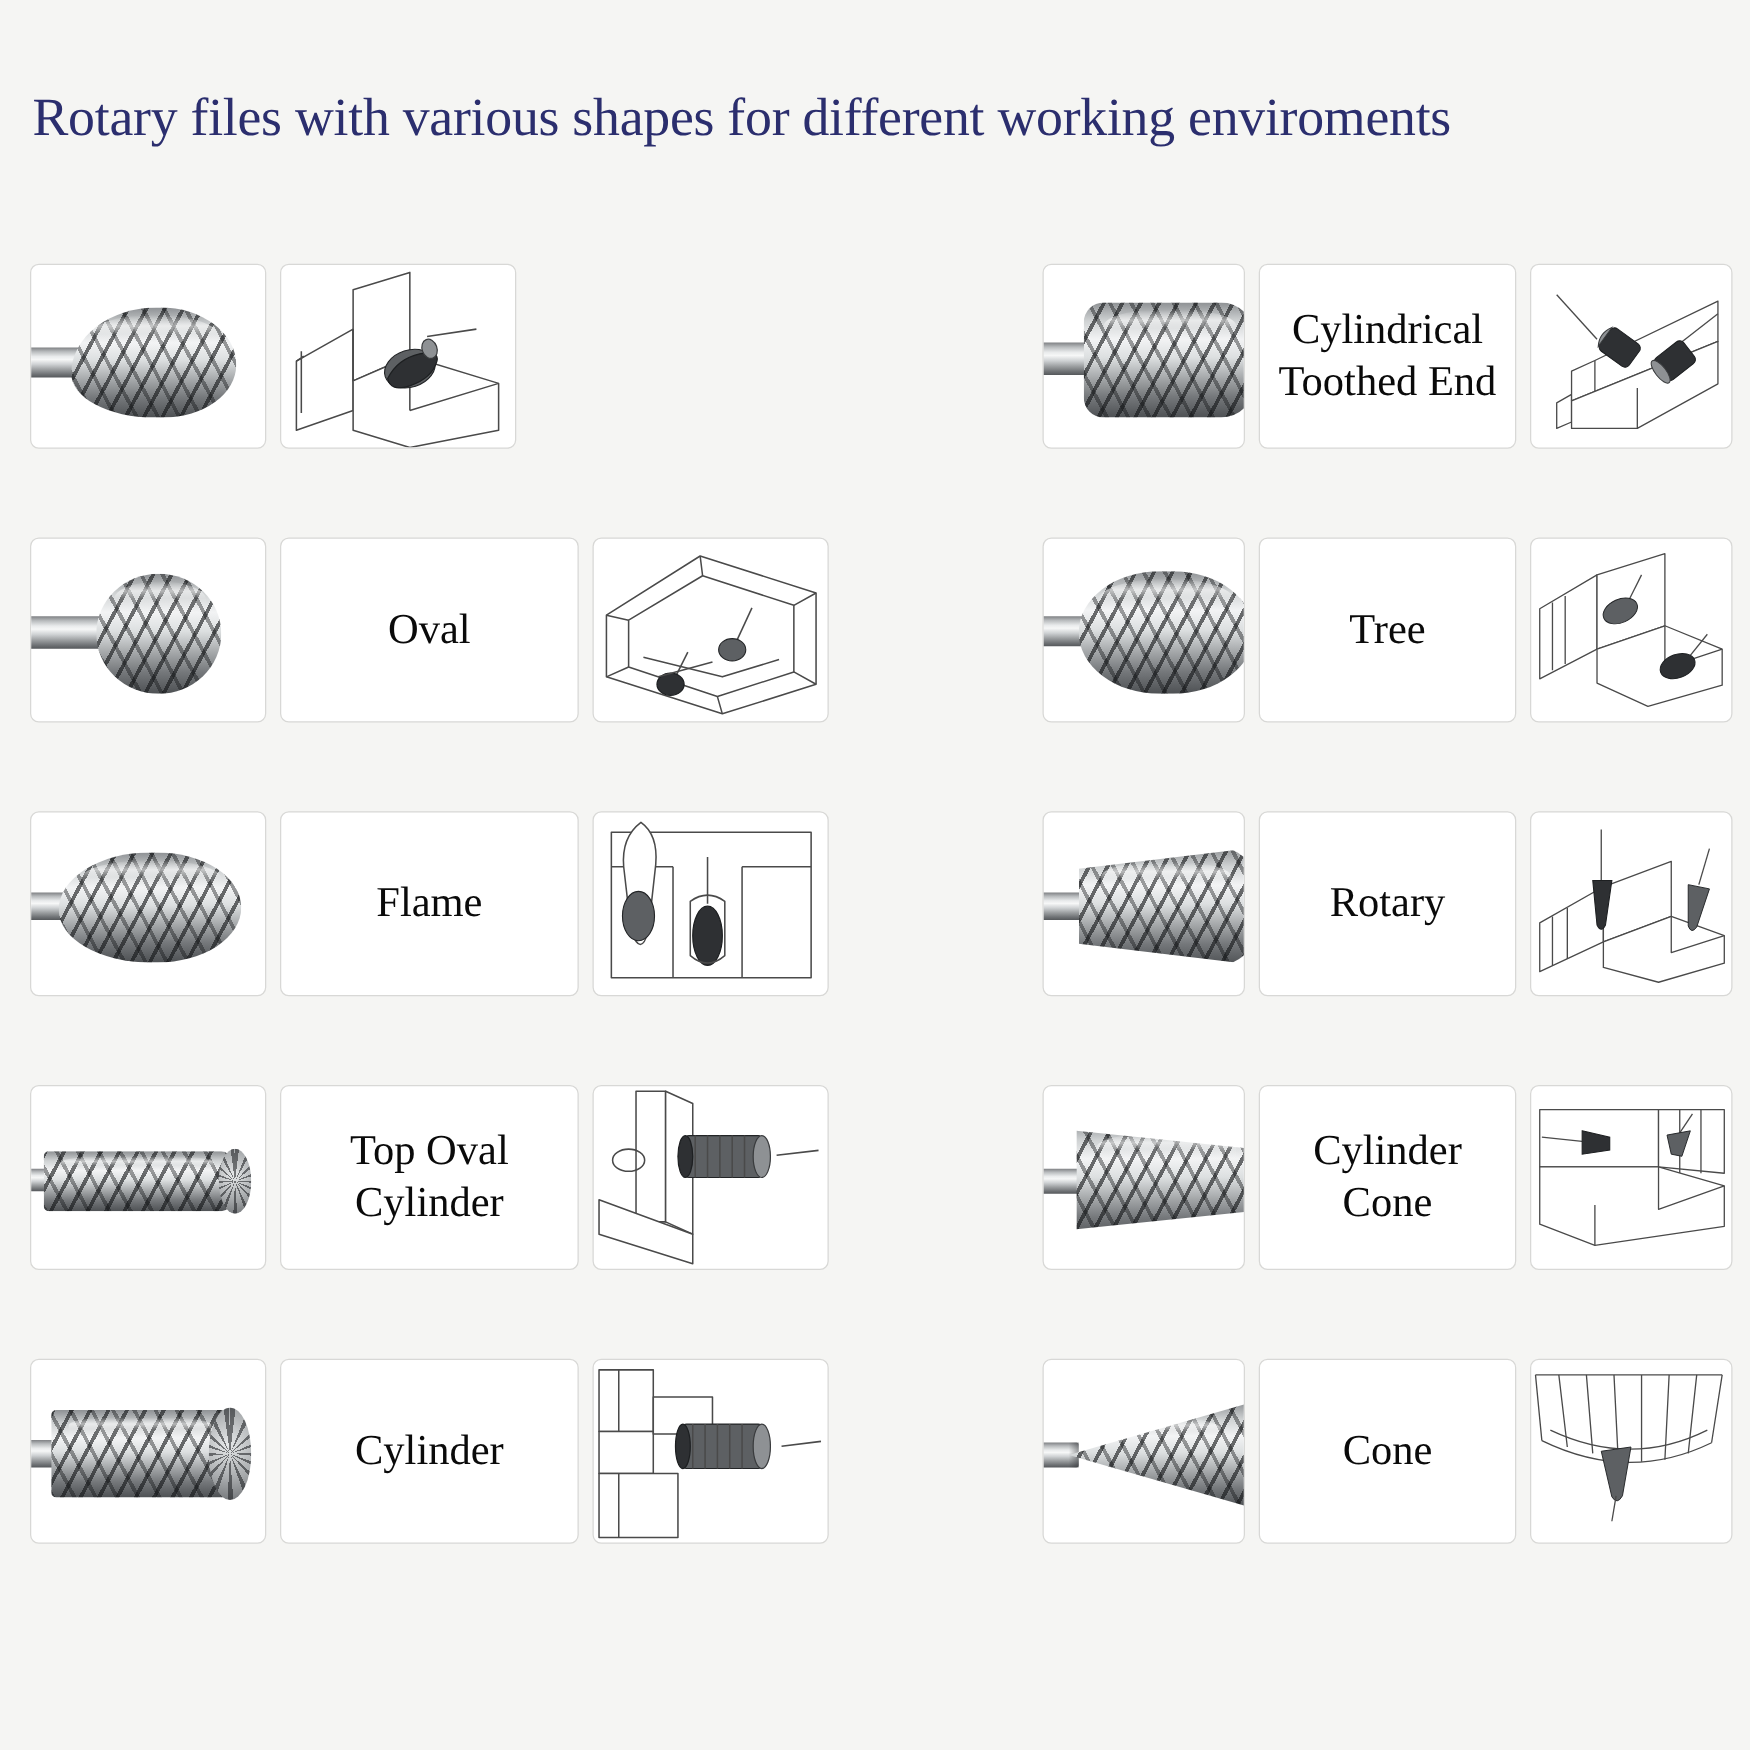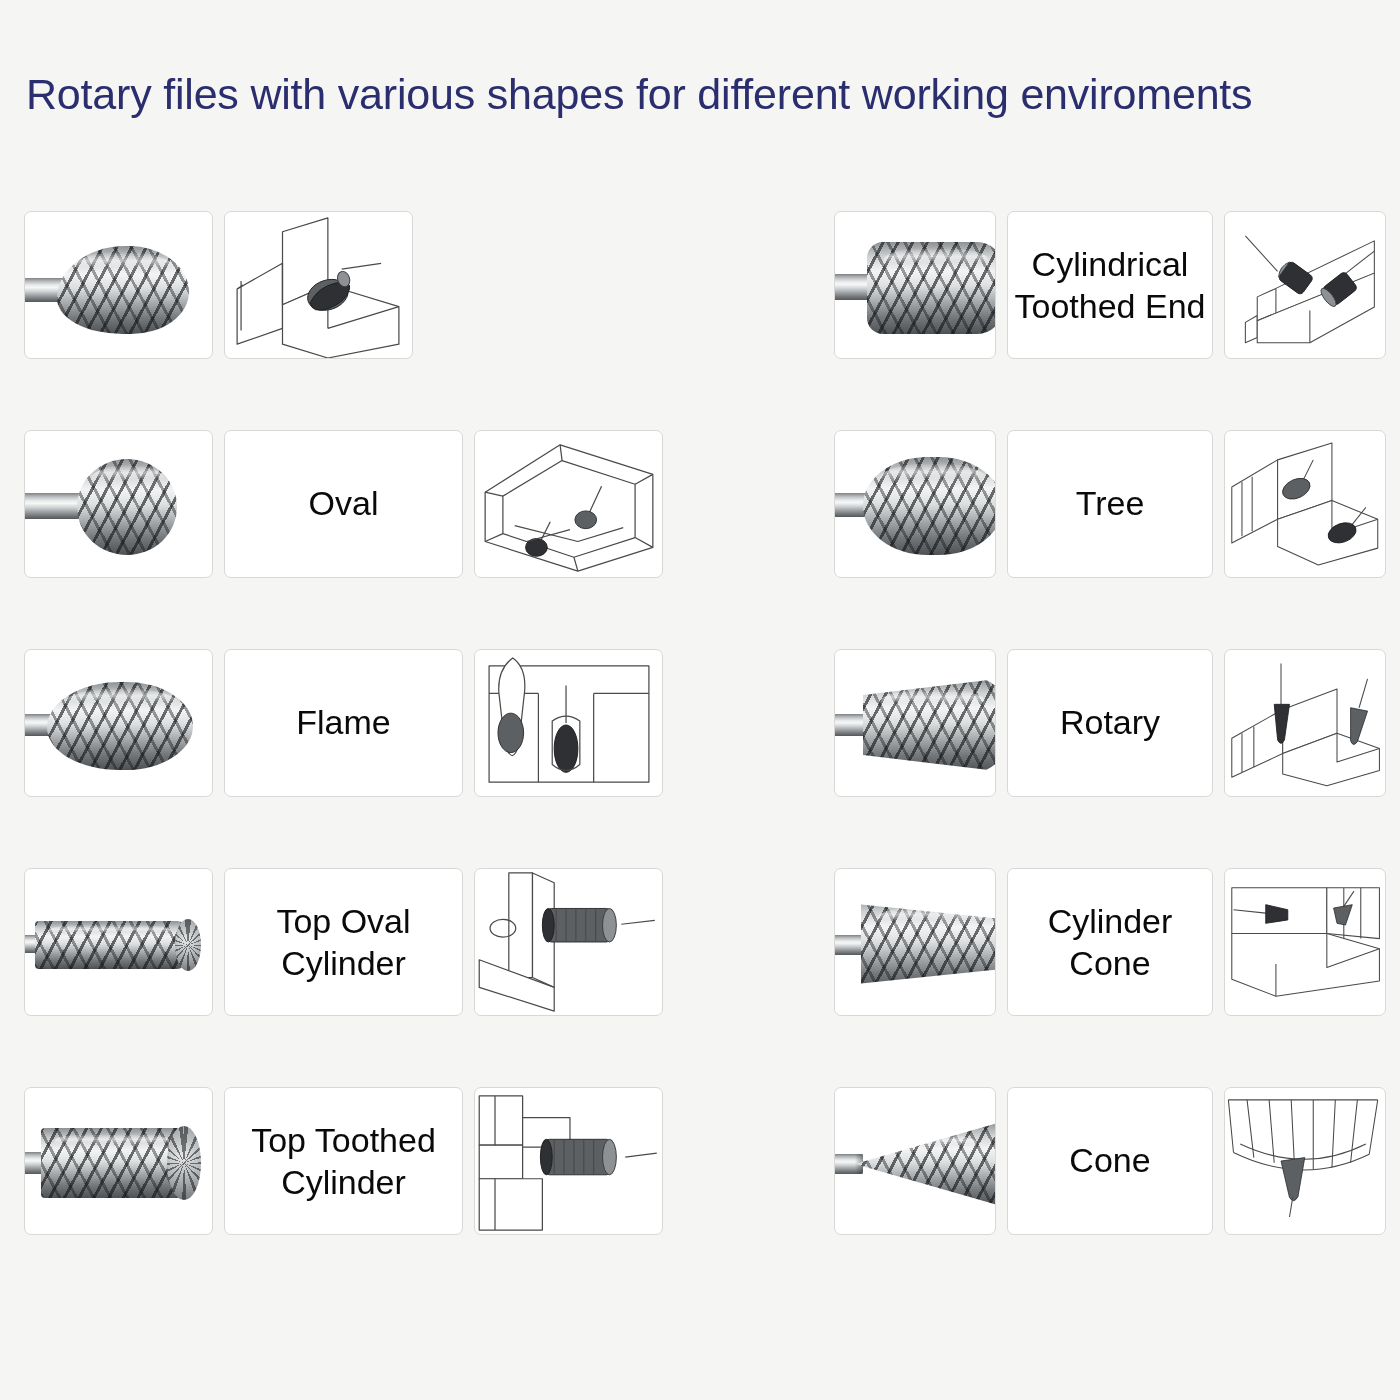--- a/index.html
+++ b/index.html
@@ -2,21 +2,21 @@
 <html><head>
 <meta charset="utf-8">
 <style>
   html,body{margin:0;padding:0;}
   body{
     width:1400px;height:1400px;
     background:#f5f5f3;
     font-family:"Liberation Sans", sans-serif;
     overflow:hidden;
   }
-  .page{position:relative;width:1163px;height:1400px;}
+  .page{position:relative;width:1163px;height:1400px;font-family:Liberation Serif, serif;}
 
   .title{
     position:absolute;left:26px;top:70px;
     font-size:43px;font-weight:400;letter-spacing:-0.2px;
     color:#2b2e6e;white-space:nowrap;
   }
 
   .grid{
     position:absolute;left:24px;top:211px;
     width:1362px;
@@ -353,21 +353,20 @@
       <div class="card photo">
         <div class="photo-stage">
           <div class="shank" style="left:-16px;top:64px;width:40px;height:22px;"></div>
           <div class="head toothcyl" style="left:16px;top:40px;width:146px;height:70px;"></div>
           <div class="endface" style="left:142px;top:38px;width:34px;height:74px;"></div>
           <div class="gloss" style="left:30px;top:46px;width:114px;height:20px;border-radius:30%;"></div>
         </div>
       </div>
       <div class="card label">
         <div class="label-text two">
-          <span class="ln">Top Toothed</span>
           <span class="ln">Cylinder</span>
         </div>
       </div>
       <div class="card diagram">
         <svg viewBox="0 0 189 148">
           <path class="ln-f" d="M4 8 L48 8 L48 58 L4 58 Z"></path>
           <path class="ln-f" d="M4 58 L48 58 L48 92 L4 92 Z"></path>
           <path class="ln-f" d="M4 92 L68 92 L68 144 L4 144 Z"></path>
           <path class="ln-s" d="M20 8 L20 58 M20 92 L20 144"></path>
           <path class="ln-f" d="M48 30 L96 30 L96 60 L48 60 Z"></path>

